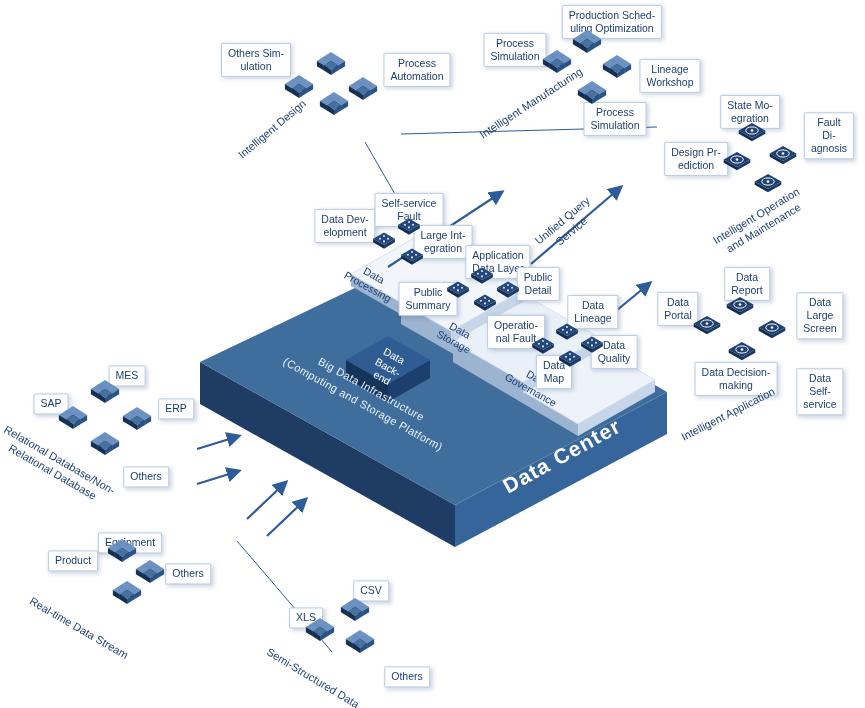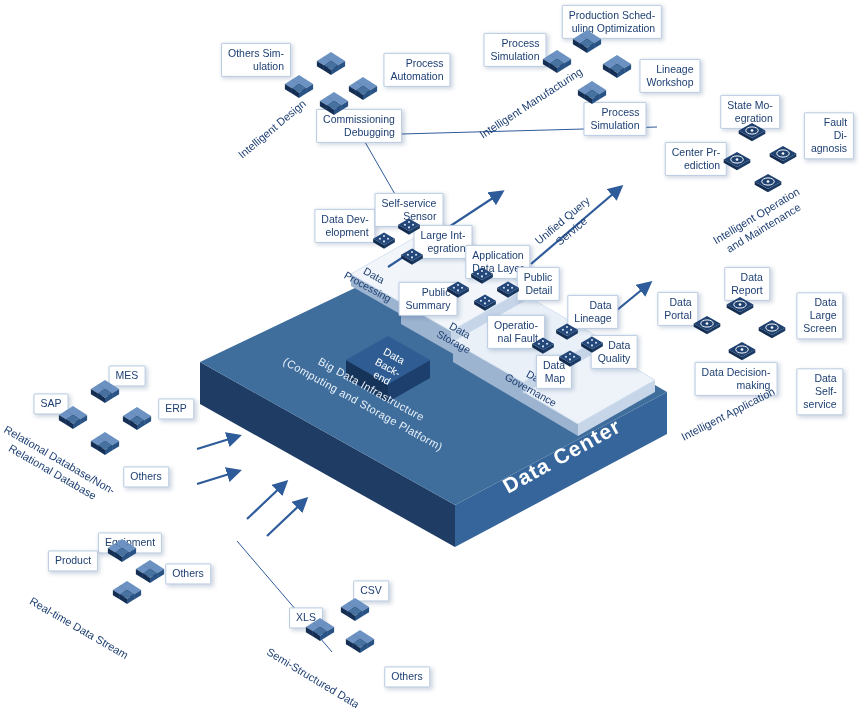--- a/index.html
+++ b/index.html
@@ -2,21 +2,21 @@
 <html><head>
 <meta charset="utf-8">
 <style>
   * { margin:0; padding:0; box-sizing:border-box; }
   html,body { background:#ffffff; font-family:"Liberation Sans", sans-serif; }
   .stage { position:relative; width:865px; height:708px; background:#ffffff; overflow:hidden; }
   .stage > svg.bg { position:absolute; left:0; top:0; }
   .pos { position:absolute; transform:translate(-50%,-50%) rotate(var(--r,0deg)); }
   .lbl {
     background:#ffffff; border:1px solid #b9cbe1; color:#1d3f72;
-    font-size:10.5px; line-height:1.25; padding:3px 6px; text-align:right;
+    font-size:10.5px; line-height:1.25; padding:3px 6px; text-align:center;
     white-space:pre-line; box-shadow:2px 2px 4px rgba(29,63,114,.20); border-radius:1px;
   }
   .axis { color:#1d3f72; font-size:11px; white-space:pre-line; text-align:center; line-height:1.3; }
   .tier { color:#1d3f72; font-size:10.5px; white-space:pre-line; text-align:center; line-height:1.2; }
   .tier.light { color:#ffffff; }
   .infra { color:#e9f1f9; font-size:11px; letter-spacing:.4px; white-space:pre-line; text-align:center; line-height:1.55; }
   .dc { color:#ffffff; font-size:21px; font-weight:bold; letter-spacing:1.2px; white-space:nowrap; }
   .icon { overflow:visible; display:block; }
 </style>
 </head>
@@ -120,21 +120,21 @@
 Storage</div>
   <div class="tier pos" style="left:534px;top:384px;--r:29deg">Data
 Governance</div>
   <div class="tier light pos" style="left:388px;top:367px;--r:29deg">Data
 Back-
 end</div>
 
   <div class="lbl pos" style="left:345px;top:226px">Data Dev-
 elopment</div>
   <div class="lbl pos" style="left:409px;top:210px">Self-service
-Sensor</div>
+Fault</div>
   <div class="lbl pos" style="left:443px;top:242px">Large Int-
 egration</div>
   <div class="lbl pos" style="left:498px;top:262px">Application
 Data Layer</div>
   <div class="lbl pos" style="left:538px;top:284px">Public
 Detail</div>
   <div class="lbl pos" style="left:428px;top:299px">Public
 Summary</div>
   <div class="lbl pos" style="left:516px;top:332px">Operatio-
 nal Fault</div>
@@ -179,22 +179,20 @@
       <use href="#chip" xlink:href="#chip"></use>
     </svg>
 
   <div class="axis pos" style="left:567px;top:226px;--r:-40deg">Unified Query
 Service</div>
 
   <div class="lbl pos" style="left:256px;top:60px">Others Sim-
 ulation</div>
   <div class="lbl pos" style="left:417px;top:70px">Process
 Automation</div>
-  <div class="lbl pos" style="left:359px;top:126px">Commissioning
-Debugging</div>
   <div class="axis pos" style="left:272px;top:129px;--r:-40deg">Intelligent Design</div>
   <svg class="icon pos" style="left:299px;top:87px" width="30" height="24">
       <use href="#cubes" xlink:href="#cubes"></use>
     </svg>
   <svg class="icon pos" style="left:331px;top:64px" width="30" height="24">
       <use href="#cubes" xlink:href="#cubes"></use>
     </svg>
   <svg class="icon pos" style="left:334px;top:104px" width="30" height="24">
       <use href="#cubes" xlink:href="#cubes"></use>
     </svg>
@@ -221,21 +219,21 @@
       <use href="#cubes" xlink:href="#cubes"></use>
     </svg>
   <svg class="icon pos" style="left:592px;top:93px" width="30" height="24">
       <use href="#cubes" xlink:href="#cubes"></use>
     </svg>
 
   <div class="lbl pos" style="left:750px;top:112px">State Mo-
 egration</div>
   <div class="lbl pos" style="left:829px;top:136px">Fault Di-
 agnosis</div>
-  <div class="lbl pos" style="left:696px;top:159px">Center Pr-
+  <div class="lbl pos" style="left:696px;top:159px">Design Pr-
 ediction</div>
   <div class="axis pos" style="left:760px;top:222px;--r:-31deg">Intelligent Operation
 and Maintenance</div>
   <svg class="icon pos" style="left:752px;top:133px" width="30" height="22">
       <use href="#tile" xlink:href="#tile"></use>
     </svg>
   <svg class="icon pos" style="left:783px;top:156px" width="30" height="22">
       <use href="#tile" xlink:href="#tile"></use>
     </svg>
   <svg class="icon pos" style="left:737px;top:162px" width="30" height="22">

